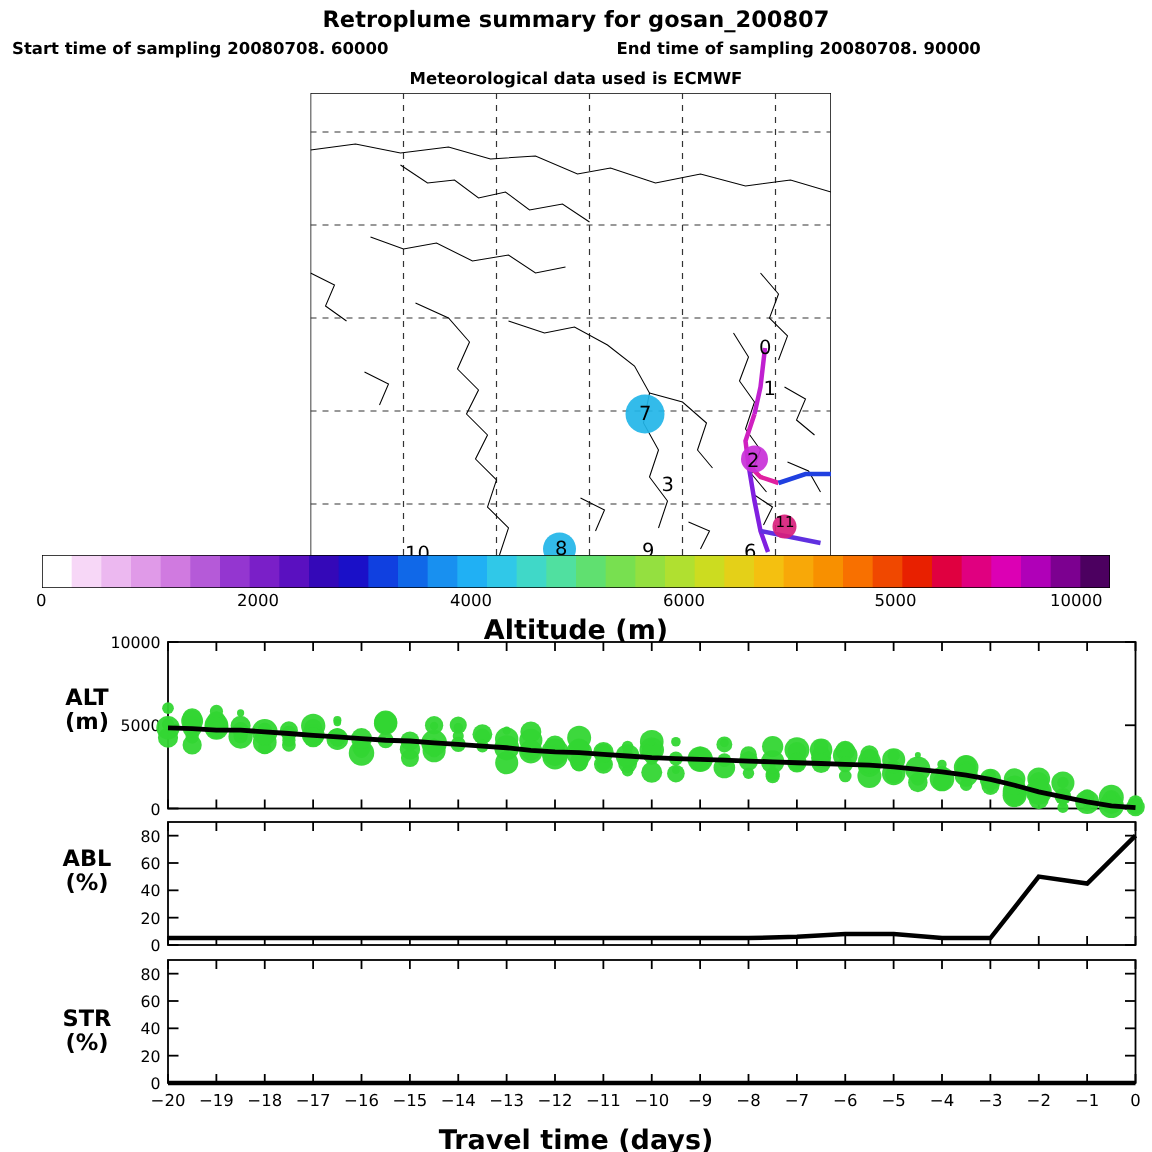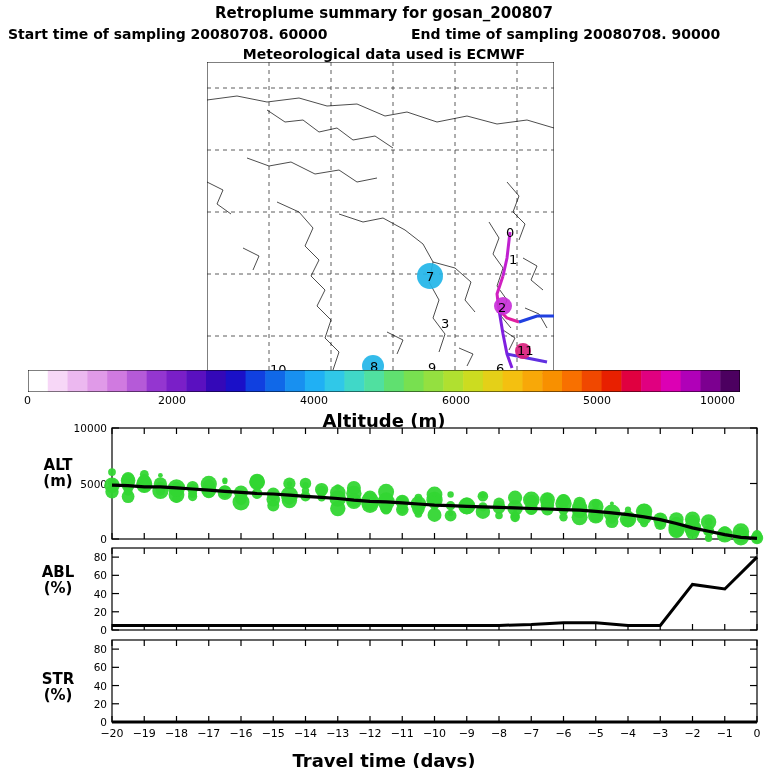--- a/index.html
+++ b/index.html
@@ -1,19 +1,19 @@
 <!DOCTYPE html>
 <html><head>
 <meta charset="utf-8">
 <style>
   html,body{margin:0;padding:0;}
   body{width:768px;height:768px;background:#ffffff;font-family:"DejaVu Sans",sans-serif;position:relative;overflow:hidden;}
   .abs{position:absolute;}
   .ttl{font-weight:bold;font-size:15px;color:#000;white-space:nowrap;}
-  .sub{font-weight:bold;font-size:14px;color:#000;white-space:nowrap;}
+  .sub{font-weight:bold;font-size:11px;color:#000;white-space:nowrap;}
   .axlab{font-weight:bold;font-size:18px;color:#000;white-space:nowrap;}
   .tick{font-size:11px;color:#000;white-space:nowrap;}
   .panel-lab{font-weight:bold;font-size:15px;color:#000;text-align:center;line-height:1.05;}
   svg{display:block;}
 </style>
 </head>
 <body>
 
 <div class="abs ttl" style="left:0;top:4px;width:768px;text-align:center;">Retroplume summary for gosan_200807</div>
 <div class="abs sub" style="left:8px;top:26px;">Start time of sampling 20080708. 60000</div>
@@ -72,21 +72,21 @@
     </g>
   </svg>
   <div class="abs tick" style="left:299px;top:163px;font-size:13px;">0</div>
   <div class="abs tick" style="left:302px;top:190px;font-size:13px;">1</div>
   <div class="abs tick" style="left:291px;top:238px;font-size:13px;">2</div>
   <div class="abs tick" style="left:219px;top:207px;font-size:13px;">7</div>
   <div class="abs tick" style="left:234px;top:254px;font-size:13px;">3</div>
   <div class="abs tick" style="left:221px;top:298px;font-size:13px;">9</div>
   <div class="abs tick" style="left:163px;top:297px;font-size:13px;">8</div>
   <div class="abs tick" style="left:63px;top:300px;font-size:13px;">10</div>
-  <div class="abs tick" style="left:310px;top:281px;font-size:13px;">11</div>
+  <div class="abs tick" style="left:310px;top:281px;font-size:10px;">11</div>
   <div class="abs tick" style="left:289px;top:299px;font-size:13px;">6</div>
 </div>
 
 <div class="abs" style="left:28px;top:370px;width:712px;height:22px;">
   <svg id="cbar" width="712" height="22">
       <rect x="0.00" y="0" width="20.28" height="22" fill="#ffffff"></rect>
       <rect x="19.78" y="0" width="20.28" height="22" fill="#f7d7f7"></rect>
       <rect x="39.56" y="0" width="20.28" height="22" fill="#ecb8f0"></rect>
       <rect x="59.33" y="0" width="20.28" height="22" fill="#e09ae8"></rect>
       <rect x="79.11" y="0" width="20.28" height="22" fill="#d07ae0"></rect>

